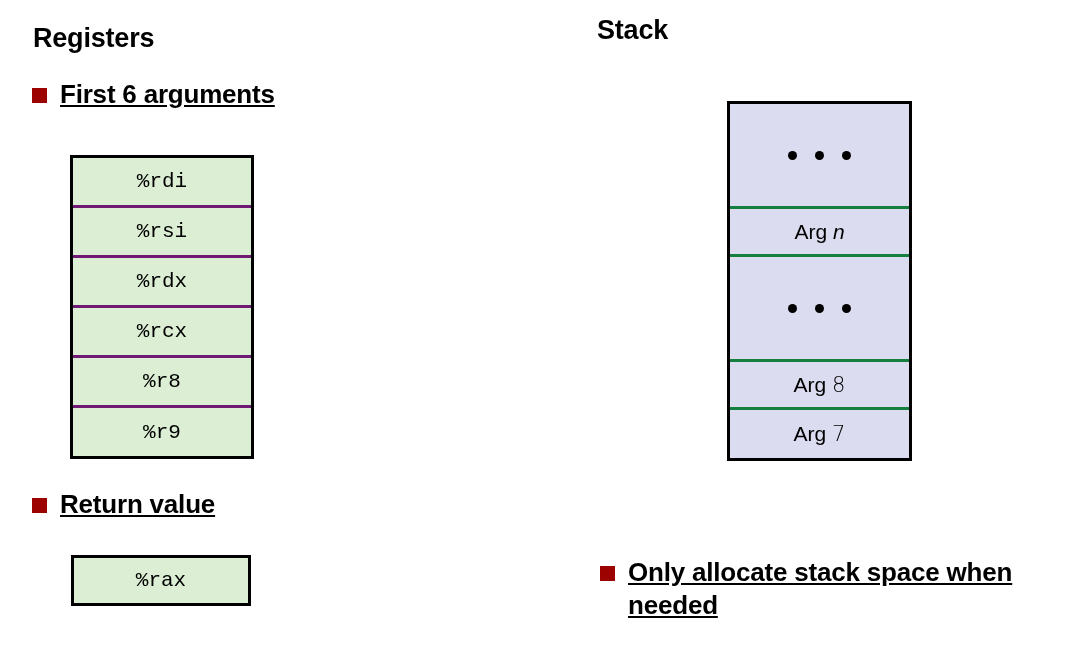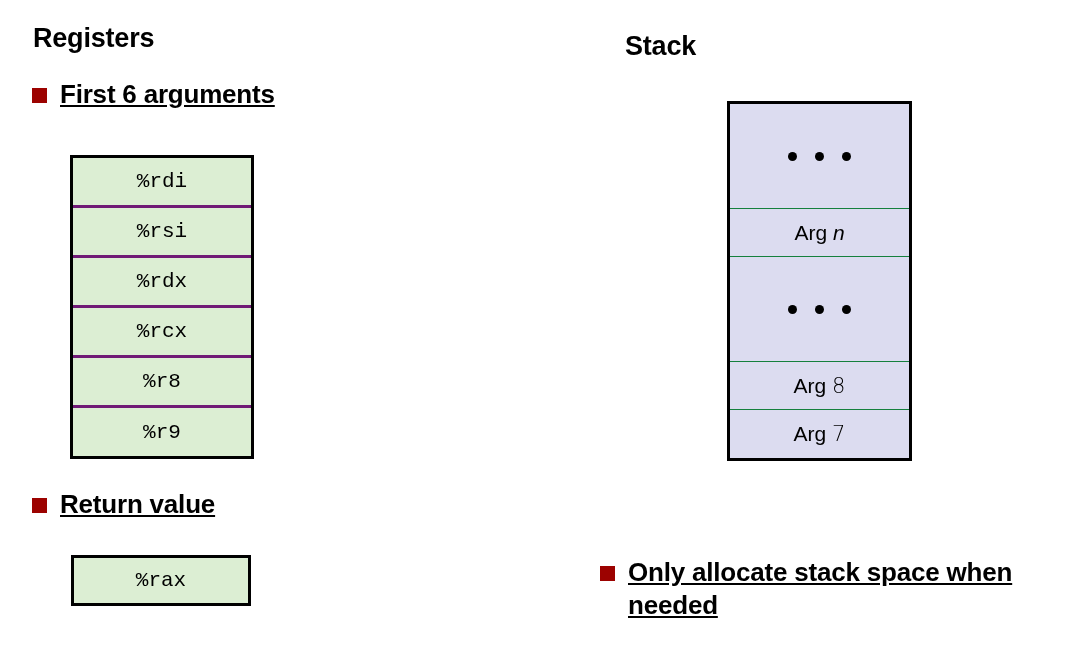--- a/index.html
+++ b/index.html
@@ -28,21 +28,21 @@
     position: absolute;
     font-family: "Liberation Sans", sans-serif;
     font-weight: bold;
     font-size: 27px;
     line-height: 32px;
     color: #000000;
     letter-spacing: -0.2px;
     white-space: nowrap;
   }
   #registers-heading { left: 33px; top: 22px; }
-  #stack-heading     { left: 597px; top: 30px; margin-left: 28px; }
+  #stack-heading     { left: 597px; top: 14px; }
 
   
   .bullet-row {
     position: absolute;
     display: flex;
     align-items: flex-start;
   }
   .bullet-marker {
     width: 15px;
     height: 15px;
@@ -108,21 +108,21 @@
     background: #dcdcf0;
     box-sizing: border-box;
   }
   .stack-cell {
     box-sizing: border-box;
     width: 100%;
     background: #dcdcf0;
     display: flex;
     align-items: center;
     justify-content: center;
-    border-bottom: 1px solid #15803d;
+    border-bottom: 3px solid #15803d;
   }
   .stack-cell.tall  { height: 105px; }
   .stack-cell.short { height: 48px; }
   #stack-box .stack-cell:last-child { border-bottom: none; height: 48px; }
 
   .stack-label {
     font-family: "Liberation Sans", sans-serif;
     font-size: 21px;
     line-height: 21px;
     color: #000000;

